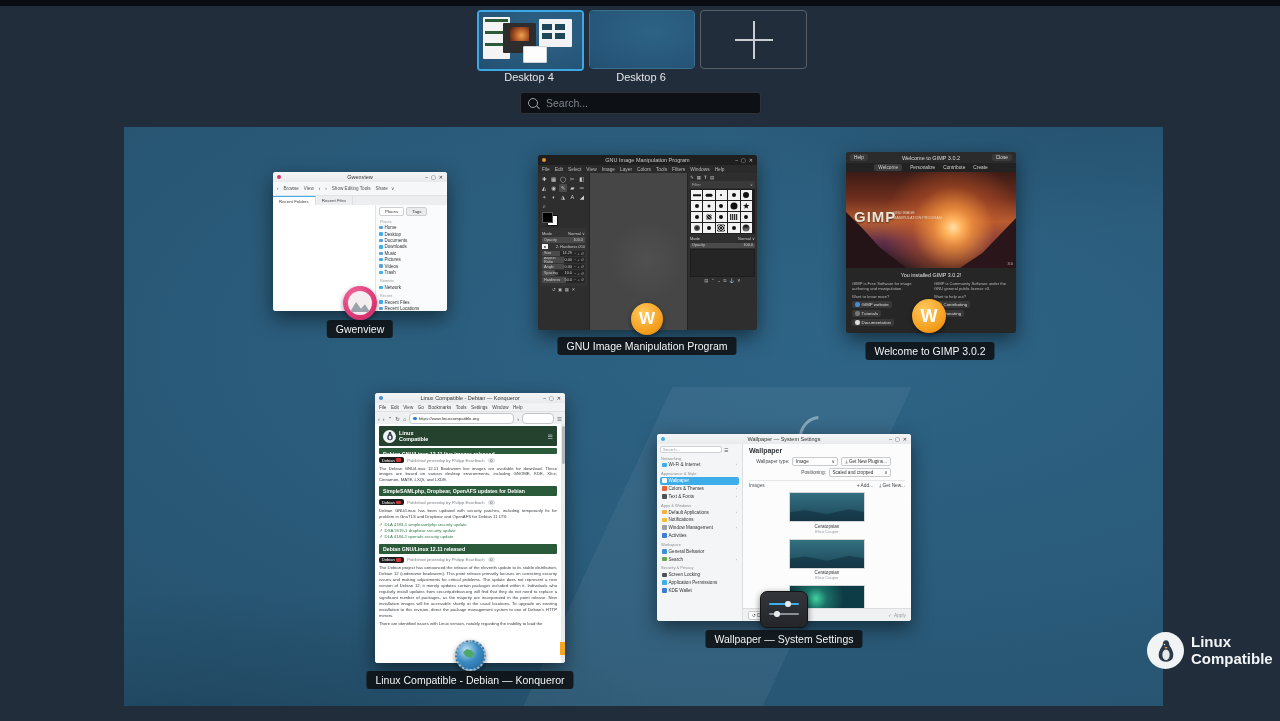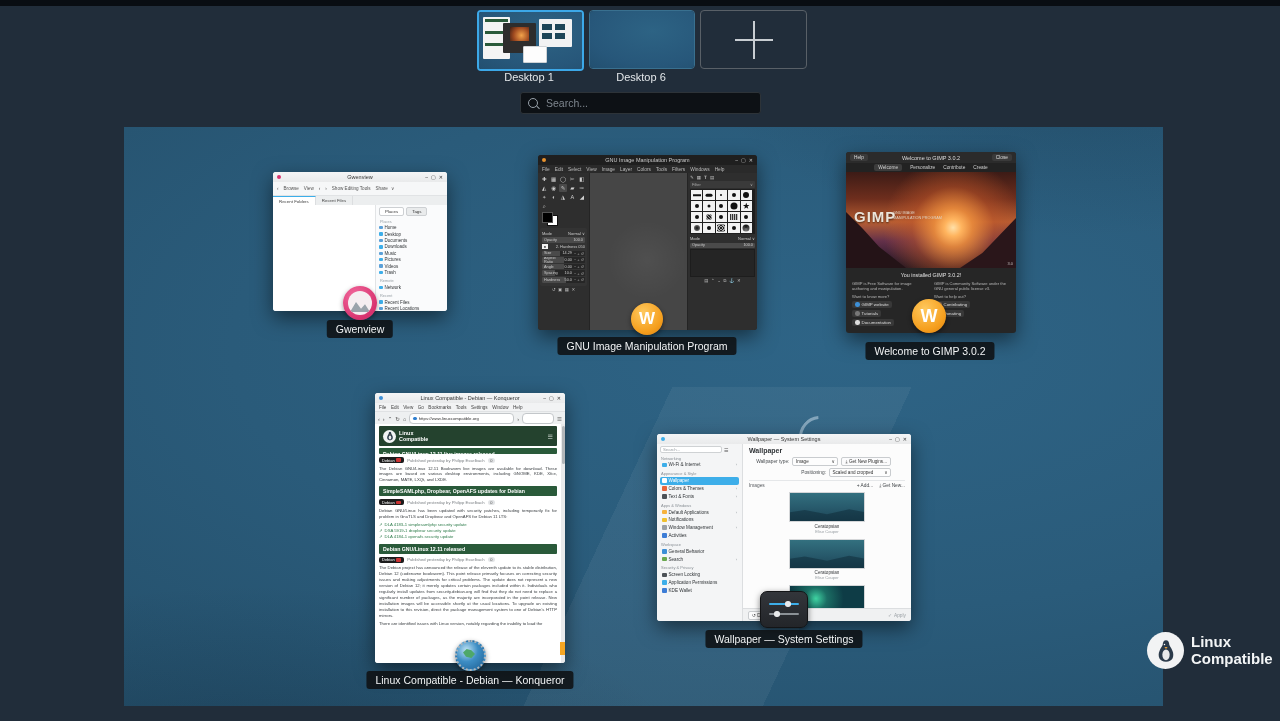--- a/index.html
+++ b/index.html
@@ -284,21 +284,21 @@
       </div>
     <div class="mini m-gw"></div>
   </div>
   <div class="abs desk d2">
     <div class="abs desk-bg"></div>
   </div>
   <div class="abs dadd">
     <div class="abs plus-h"></div>
     <div class="abs plus-v"></div>
   </div>
-  <div class="abs desk-label" style="left:477px">Desktop 1</div>
+  <div class="abs desk-label" style="left:477px">Desktop 4</div>
   <div class="abs desk-label" style="left:589px">Desktop 6</div>
 
   <div class="abs searchbar">
     <span class="mag"></span>
     <input placeholder="Search..." style="">
   </div>
 
   <div class="win gwen">
     <div class="tb light">
       <span class="dot" style="background:#d8336f"></span>

